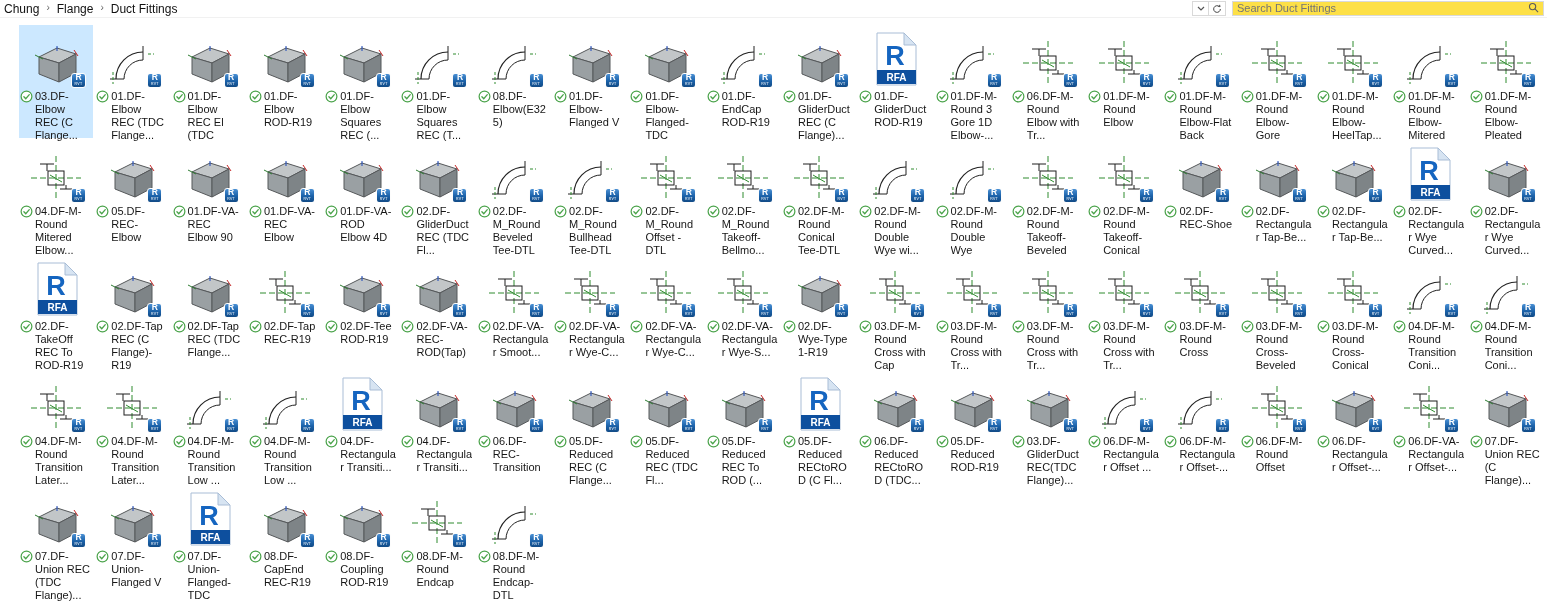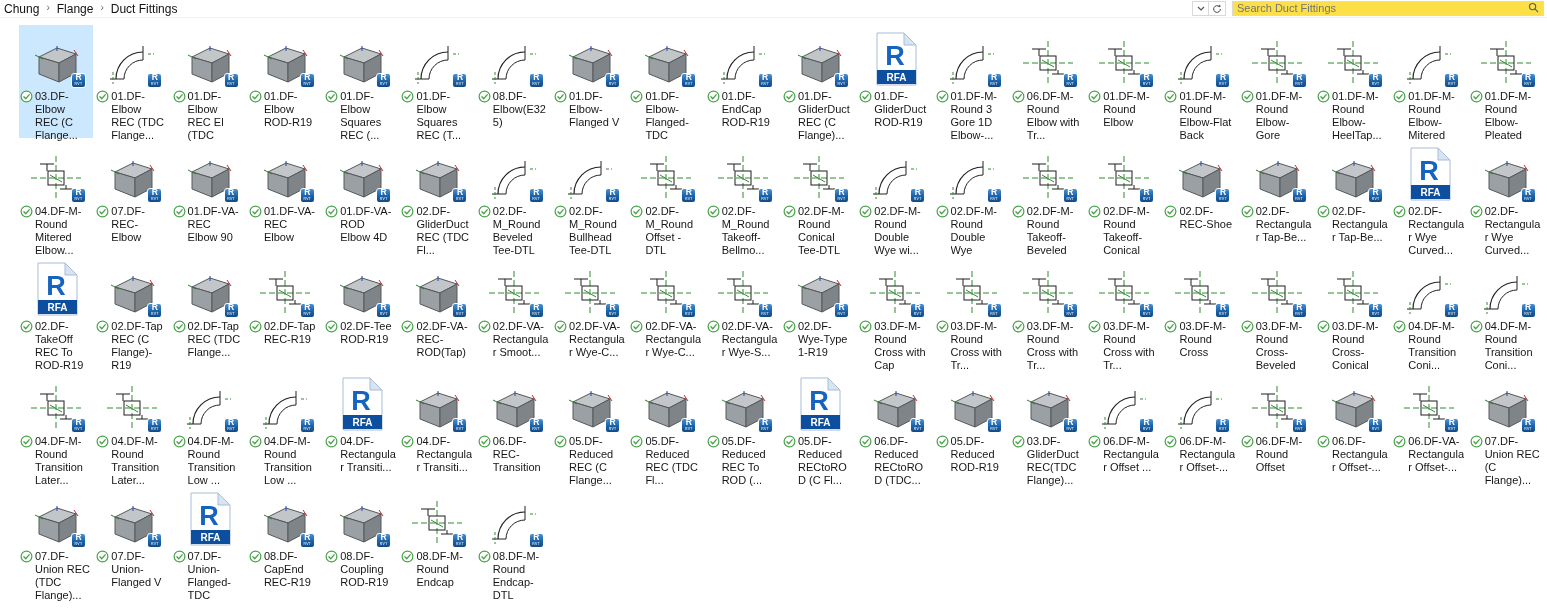--- a/index.html
+++ b/index.html
@@ -591,21 +591,21 @@
       <span class="rvt-badge">
         <span class="r">R</span>
           <span class="sub">RVT</span>
       </span>
     </div>
     <div class="labelrow">
       <svg class="check" viewBox="0 0 14 14">
         <circle cx="7" cy="7" r="5.8" fill="#fff" stroke="#4aa34a" stroke-width="1.3"></circle>
         <path d="M4.2 7.3 l2 2.1 3.8-4.4" stroke="#4aa34a" stroke-width="1.4" fill="none" stroke-linecap="round"></path>
       </svg>
-      <div class="fname">07.DF-REC-Elbow</div>
+      <div class="fname">05.DF-REC-Elbow</div>
     </div>
   </div>
     <div class="tile">
     <div class="thumb">
         <svg class="preview" width="48" height="42" viewBox="0 0 48 42">
     <polygon points="7,13 25,4 44,10 27,19" fill="#c2c6c8" stroke="#55585a" stroke-width="1"></polygon>
     <polygon points="7,13 27,19 27,38 7,30" fill="#9aa0a3" stroke="#55585a" stroke-width="1"></polygon>
     <polygon points="27,19 44,10 44,29 27,38" fill="#7e8487" stroke="#55585a" stroke-width="1"></polygon>
     <line x1="3" y1="11" x2="11" y2="15" stroke="#2e7d32" stroke-width="1"></line>
     <line x1="42" y1="6" x2="46" y2="12" stroke="#c62828" stroke-width="1"></line>

